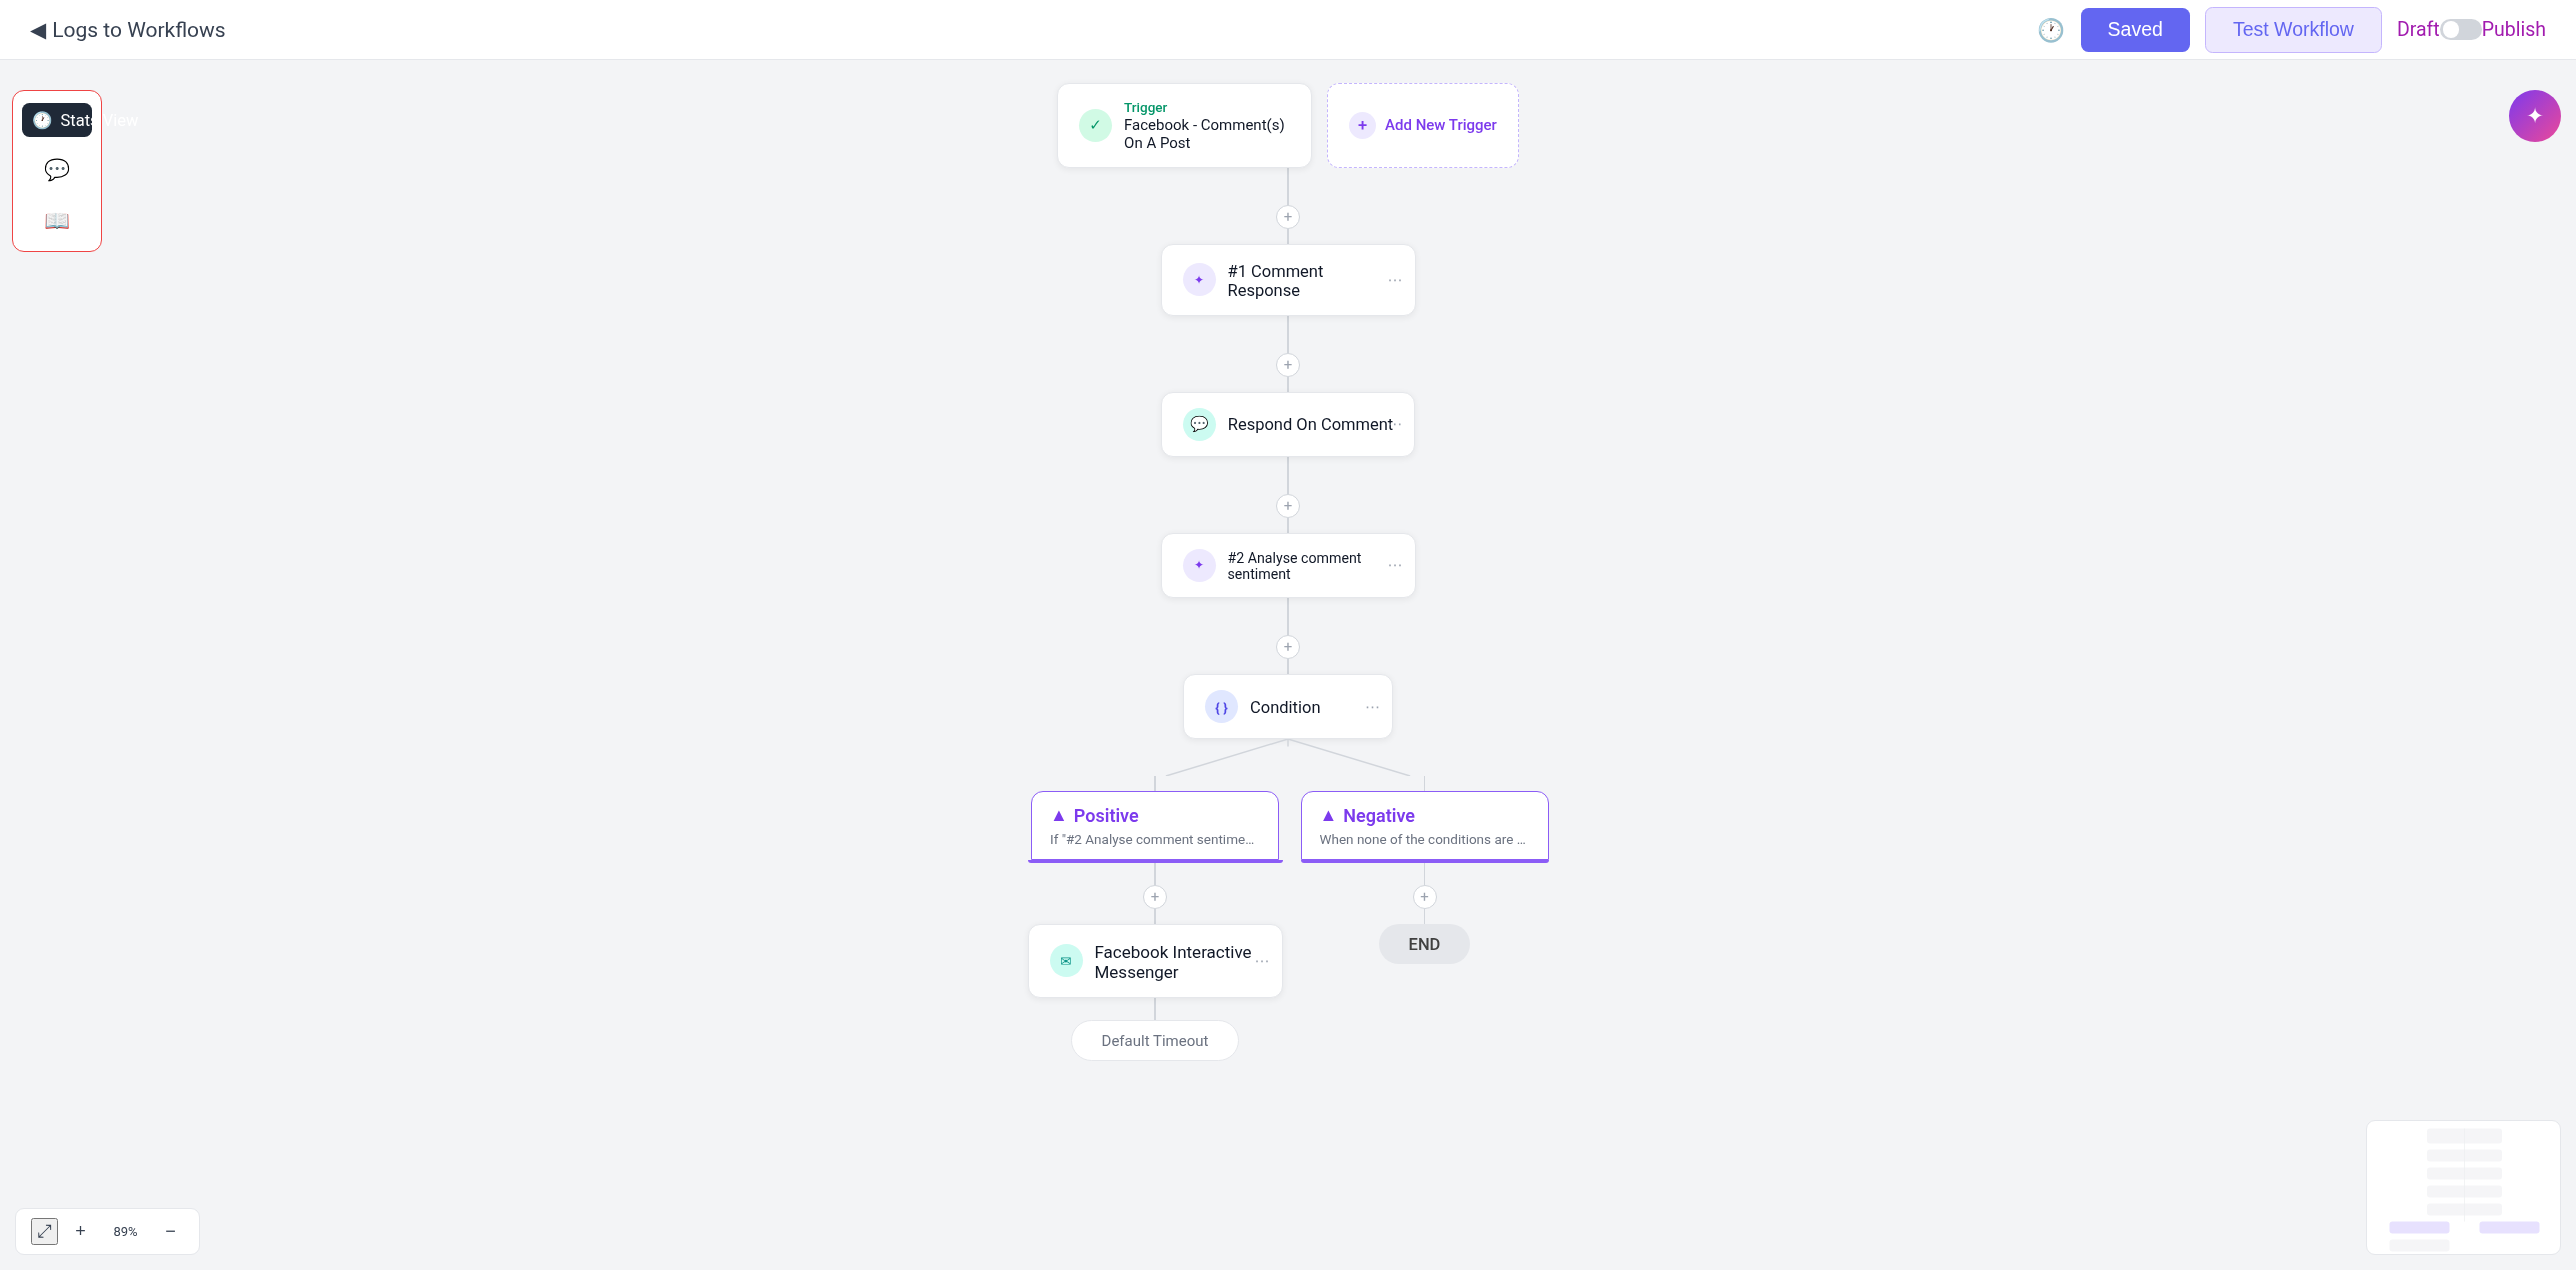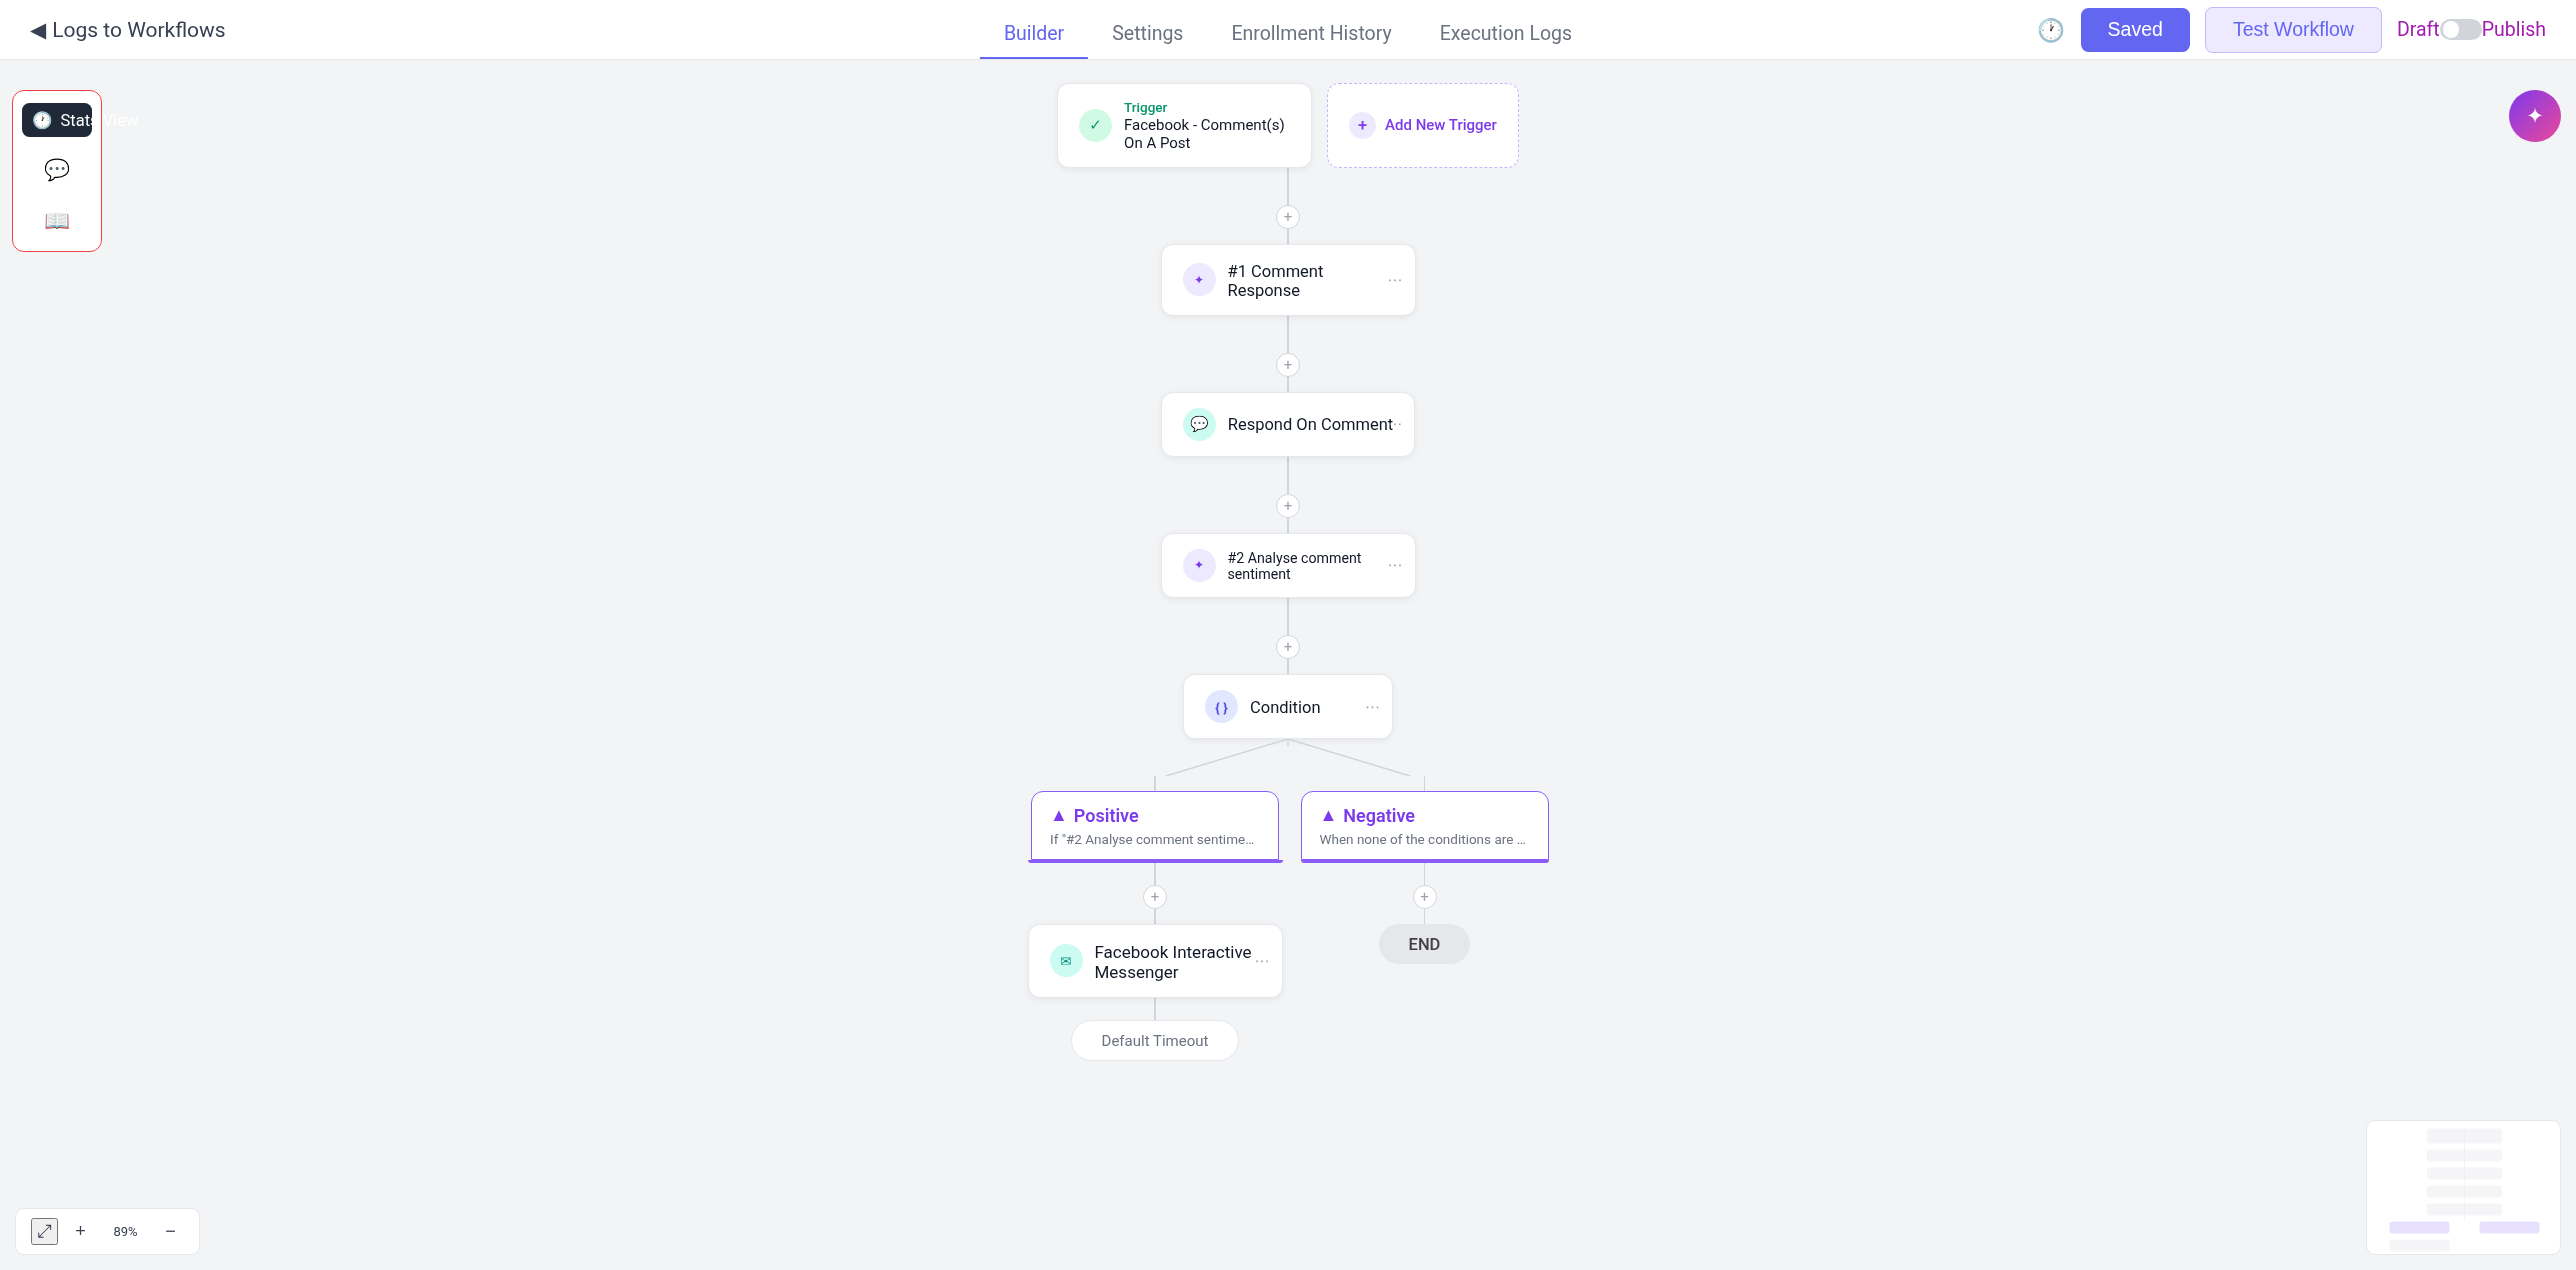--- a/index.html
+++ b/index.html
@@ -408,34 +408,20 @@
 </head>
 <body>
 
 <div class="top-nav">
   <a class="back-btn">
     <span>◀</span>
     <span>Logs to Workflows</span>
   </a>
 
 
-  <div class="nav-tabs">
-    <div class="nav-tab active">
-      <span>Builder</span>
-    </div>
-    <div class="nav-tab">
-      <span>Settings</span>
-    </div>
-    <div class="nav-tab">
-      <span>Enrollment History</span>
-    </div>
-    <div class="nav-tab">
-      <span>Execution Logs</span>
-    </div>
-  </div>
 
   <div class="top-right">
     <span class="history-icon">🕐</span>
     <button class="saved-btn">Saved</button>
     <button class="test-workflow-btn">Test Workflow</button>
     <div class="draft-publish">
       <span>Draft</span>
       <div class="toggle"></div>
       <span>Publish</span>
     </div>

